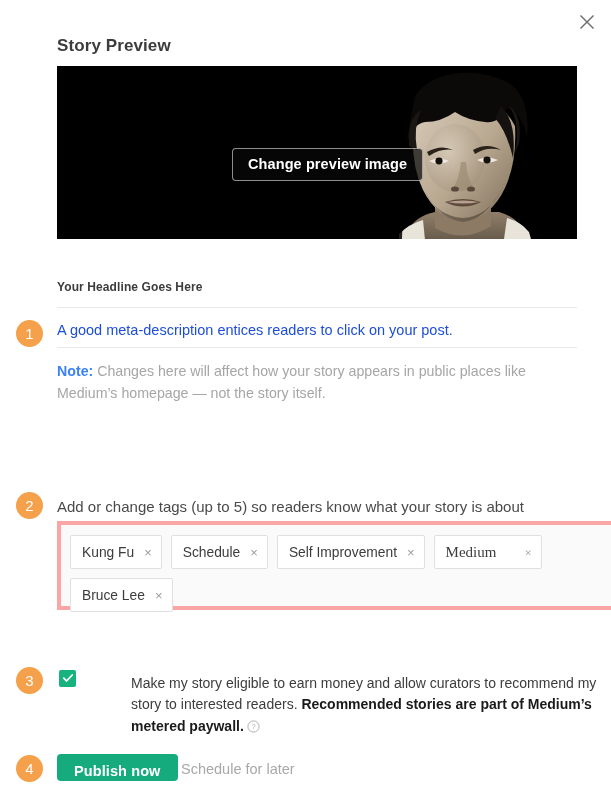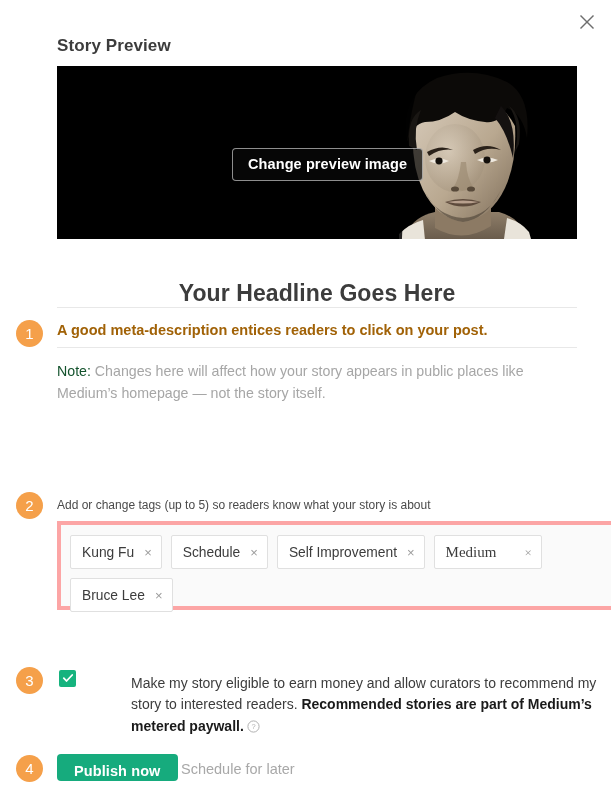--- a/index.html
+++ b/index.html
@@ -97,66 +97,64 @@
   .badge-2 { top: 492px; }
   .badge-3 { top: 667px; }
   .badge-4 { top: 755px; }
 
   
   .headline {
     position: absolute;
     left: 57px;
     top: 280px;
     width: 520px;
-    font-size: 23px;
+    font-size: 12px;
     font-weight: bold;
     color: #3c3c3c;
     letter-spacing: 0.1px;
-    text-align: center;
   }
   .rule {
     position: absolute;
     left: 57px;
     width: 520px;
     height: 1px;
     background: #e8e8e8;
   }
   .rule-1 { top: 307px; }
   .rule-2 { top: 347px; }
 
   .meta-desc {
     position: absolute;
     left: 57px;
     top: 322px;
     width: 520px;
     font-size: 14.5px;
-    color: #a16207;
-    font-weight: bold;
+    color: #1d4ed8;
   }
 
   .note {
     position: absolute;
     left: 57px;
     top: 360px;
     width: 480px;
     font-size: 14.2px;
     line-height: 1.58;
     color: #a6a6a6;
   }
   .note b {
-    color: #14532d;
-    font-weight: normal;
+    color: #3b82f6;
+    font-weight: bold;
   }
 
   
   .tags-label {
     position: absolute;
     left: 57px;
     top: 498px;
-    font-size: 12px;
+    font-size: 15px;
     color: #4a4a4a;
   }
   .tags-box {
     position: absolute;
     left: 57px;
     top: 521px;
     width: 598px;
     height: 89px;
     border: 4px solid #fca5a5;
     background: #fafafa;

